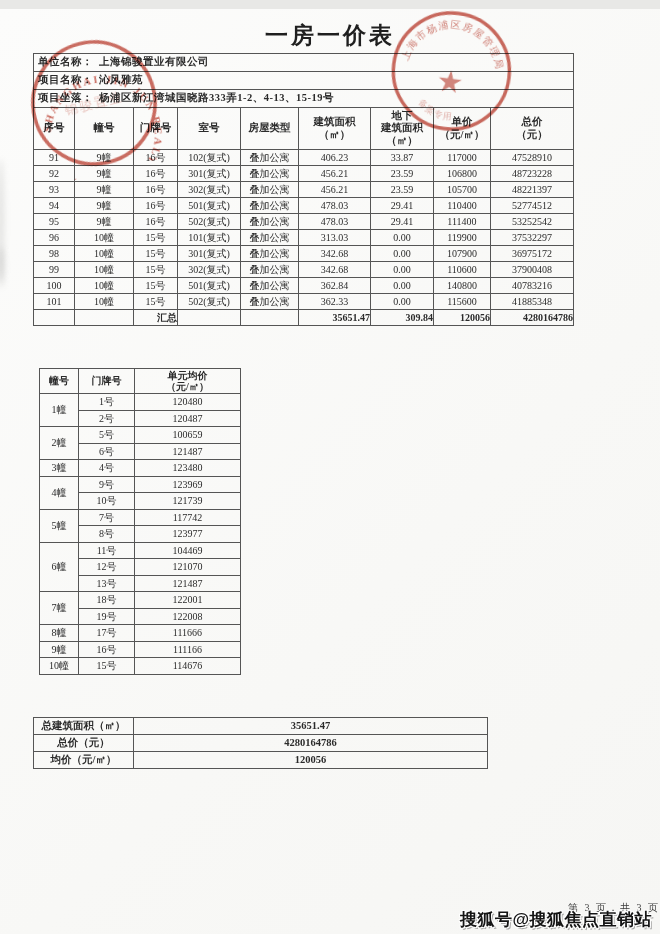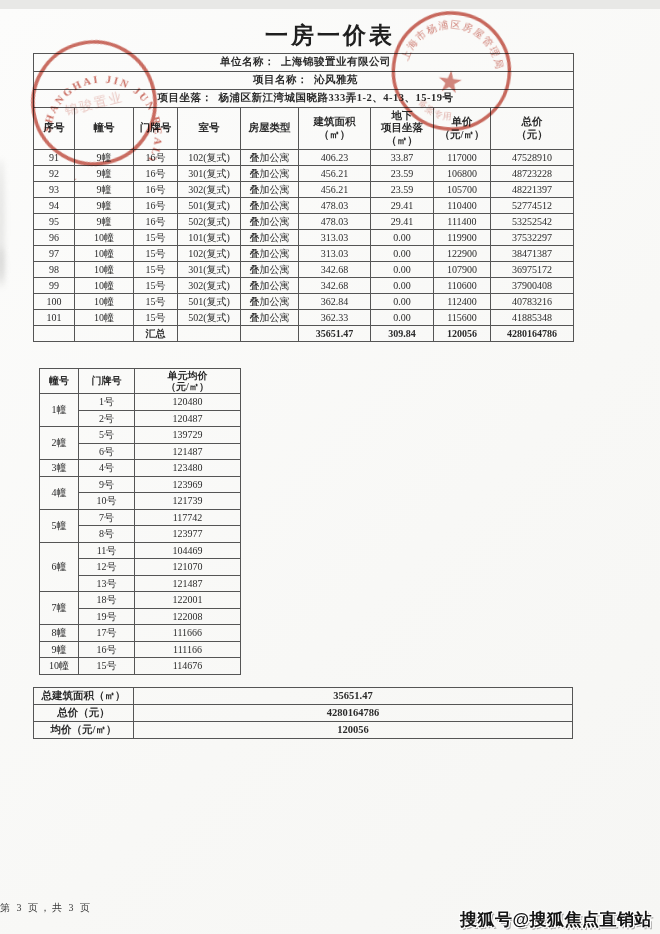--- a/index.html
+++ b/index.html
@@ -15,38 +15,38 @@
   }
   table{border-collapse:collapse;position:absolute;table-layout:fixed;}
   td,th{
     border:1px solid #555;font-size:10px;line-height:1.15;
     text-align:center;vertical-align:middle;padding:0;overflow:hidden;
     color:#2b2b2b;
   }
   
   .main-table{left:33px;top:44px;width:540px;}
   .main-table td.info-cell{
-    height:17px;text-align:center;padding:0 0 0 4px;
+    height:17px;text-align:left;padding:0 0 0 4px;
     font-weight:700;font-size:10.5px;letter-spacing:.5px;
   }
   .main-table td.info-cell .val{padding-left:6px;}
   .main-table th{height:41px;font-weight:700;font-size:10.5px;white-space:pre-line;}
   .main-table td.data-cell{height:15px;font-size:10px;}
-  .main-table tr.total-row td{font-weight:700;}
+  .main-table tr.total-row td{font-weight:700;text-align:right;}
   
   .unit-table{left:39px;top:359px;width:201px;}
   .unit-table th{height:24px;font-weight:700;font-size:10px;white-space:pre-line;}
   .unit-table td{height:15.5px;font-size:10px;}
   
-  .summary-table{left:33px;top:678px;width:540px;}
+  .summary-table{left:33px;top:708px;width:455px;}
   .summary-table td{height:16px;font-weight:700;font-size:10.5px;}
   .summary-table td.lbl{width:99px;}
   
   .footer{
-    position:absolute;top:892px;left:0;width:100%;text-align:left;
+    position:absolute;top:892px;left:0;width:100%;text-align:right;
     font-size:10px;letter-spacing:2px;color:#3a3a3a;
   }
   .watermark{position:absolute;top:899px;left:460px;width:200px;height:32px;}
   .watermark span{
     position:absolute;left:0;top:0;white-space:nowrap;
     font-family:"Liberation Sans","DejaVu Sans",sans-serif;
     font-size:17px;font-weight:700;letter-spacing:.5px;
   }
   .wm-back{color:#6a6a6a;transform:translate(2px,2px);opacity:.55;}
   .wm-front{
@@ -96,21 +96,21 @@
         <td class="info-cell" colspan="9"><span>项目坐落：</span><span class="val">杨浦区新江湾城国晓路333弄1-2、4-13、15-19号</span></td>
       </tr>
       <tr>
         <th>序号</th>
         <th>幢号</th>
         <th>门牌号</th>
         <th>室号</th>
         <th>房屋类型</th>
         <th>建筑面积（㎡）</th>
         <th>地下
-项目坐落
+建筑面积
 （㎡）</th>
         <th>单价
 （元/㎡）</th>
         <th>总价
 （元）</th>
       </tr>
     </tbody>
     <tbody id="main-rows">
         <tr>
           <td class="data-cell">91</td>
@@ -172,31 +172,20 @@
           <td class="data-cell">10幢</td>
           <td class="data-cell">15号</td>
           <td class="data-cell">101(复式)</td>
           <td class="data-cell">叠加公寓</td>
           <td class="data-cell">313.03</td>
           <td class="data-cell">0.00</td>
           <td class="data-cell">119900</td>
           <td class="data-cell">37532297</td>
         </tr>
         <tr>
-          <td class="data-cell">97</td>
-          <td class="data-cell">10幢</td>
-          <td class="data-cell">15号</td>
-          <td class="data-cell">102(复式)</td>
-          <td class="data-cell">叠加公寓</td>
-          <td class="data-cell">313.03</td>
-          <td class="data-cell">0.00</td>
-          <td class="data-cell">122900</td>
-          <td class="data-cell">38471387</td>
-        </tr>
-        <tr>
           <td class="data-cell">98</td>
           <td class="data-cell">10幢</td>
           <td class="data-cell">15号</td>
           <td class="data-cell">301(复式)</td>
           <td class="data-cell">叠加公寓</td>
           <td class="data-cell">342.68</td>
           <td class="data-cell">0.00</td>
           <td class="data-cell">107900</td>
           <td class="data-cell">36975172</td>
         </tr>
@@ -212,21 +201,21 @@
           <td class="data-cell">37900408</td>
         </tr>
         <tr>
           <td class="data-cell">100</td>
           <td class="data-cell">10幢</td>
           <td class="data-cell">15号</td>
           <td class="data-cell">501(复式)</td>
           <td class="data-cell">叠加公寓</td>
           <td class="data-cell">362.84</td>
           <td class="data-cell">0.00</td>
-          <td class="data-cell">112400</td>
+          <td class="data-cell">140800</td>
           <td class="data-cell">40783216</td>
         </tr>
         <tr>
           <td class="data-cell">101</td>
           <td class="data-cell">10幢</td>
           <td class="data-cell">15号</td>
           <td class="data-cell">502(复式)</td>
           <td class="data-cell">叠加公寓</td>
           <td class="data-cell">362.33</td>
           <td class="data-cell">0.00</td>
@@ -267,21 +256,21 @@
           <td class="data-cell">1号</td>
           <td class="data-cell">120480</td>
         </tr>
         <tr>
           <td class="data-cell">2号</td>
           <td class="data-cell">120487</td>
         </tr>
         <tr>
           <td class="data-cell" rowspan="2">2幢</td>
           <td class="data-cell">5号</td>
-          <td class="data-cell">139729</td>
+          <td class="data-cell">100659</td>
         </tr>
         <tr>
           <td class="data-cell">6号</td>
           <td class="data-cell">121487</td>
         </tr>
         <tr>
           <td class="data-cell" rowspan="1">3幢</td>
           <td class="data-cell">4号</td>
           <td class="data-cell">123480</td>
         </tr>

